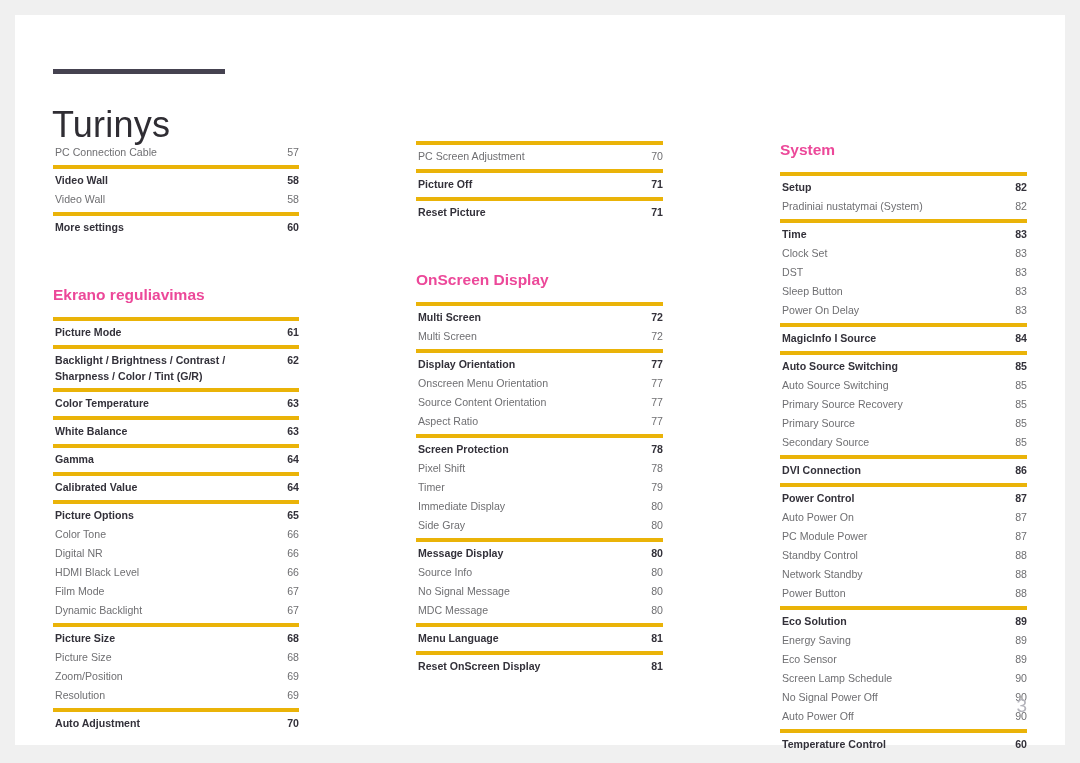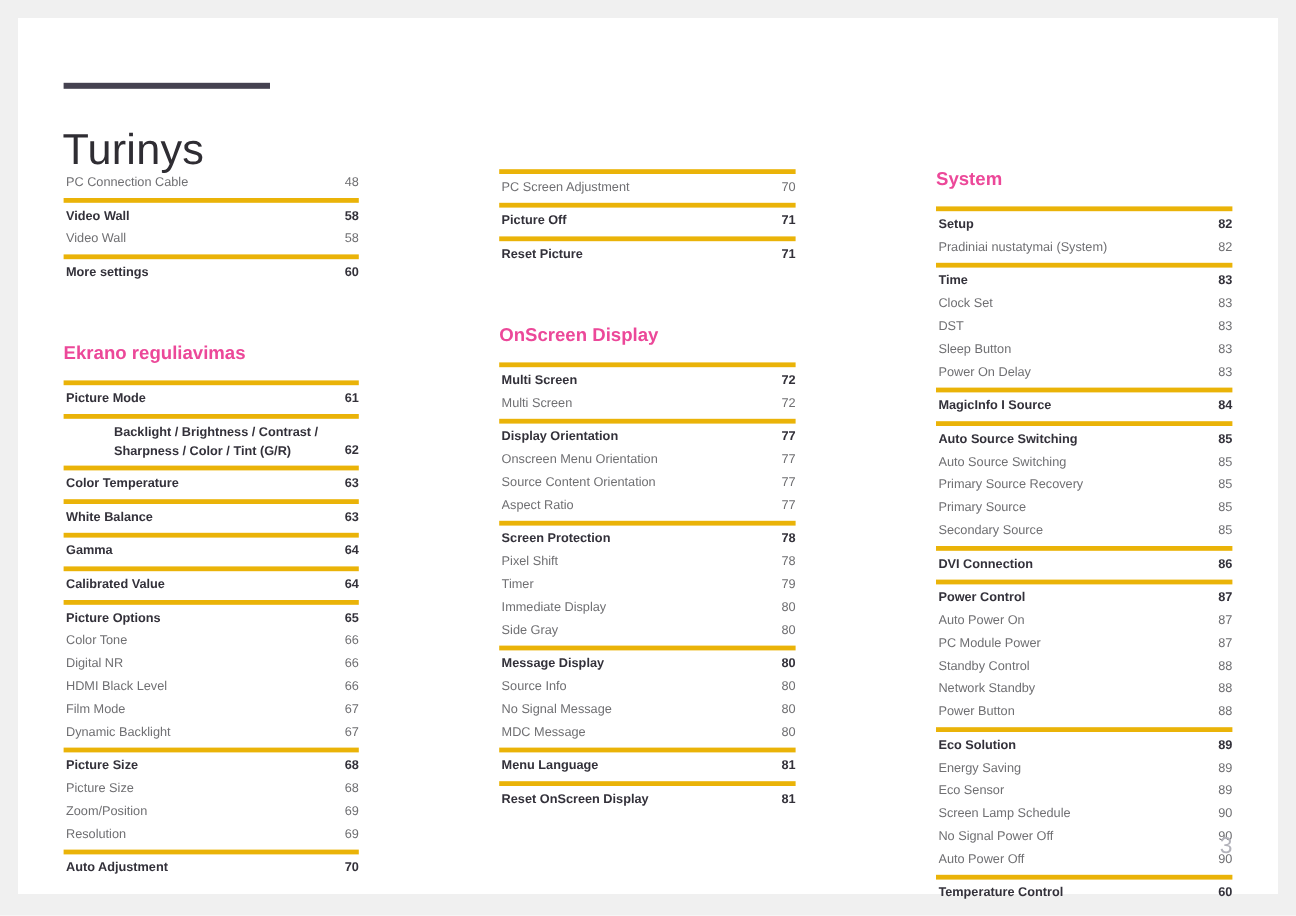--- a/index.html
+++ b/index.html
@@ -99,22 +99,21 @@
     text-align: right;
     min-width: 18px;
   }
   .entry.parent .label,
   .entry.parent .pg {
     color: #33313a;
     font-weight: bold;
   }
   .entry.twoline {
     white-space: normal;
-    align-items: flex-end;
-    margin-left: 40px;
+    align-items: flex-start;
   }
   .entry.twoline .label {
     white-space: normal;
     line-height: 16px;
   }
   .page-number {
     position: absolute;
     right: 38px;
     top: 680px;
     width: 40px;
@@ -130,21 +129,21 @@
 <div class="page">
 
   <div class="title-rule"></div>
   <h1 class="page-title">Turinys</h1>
 
   <div class="columns">
     <div class="col col-1">
         <div class="group no-rule">
           <div class="entry child">
             <span class="label">PC Connection Cable</span>
-            <span class="pg">48</span>
+            <span class="pg">57</span>
           </div>
         </div>
         <div class="group">
           <div class="entry parent">
             <span class="label">Video Wall</span>
             <span class="pg">58</span>
           </div>
           <div class="entry child">
             <span class="label">Video Wall</span>
             <span class="pg">58</span>

